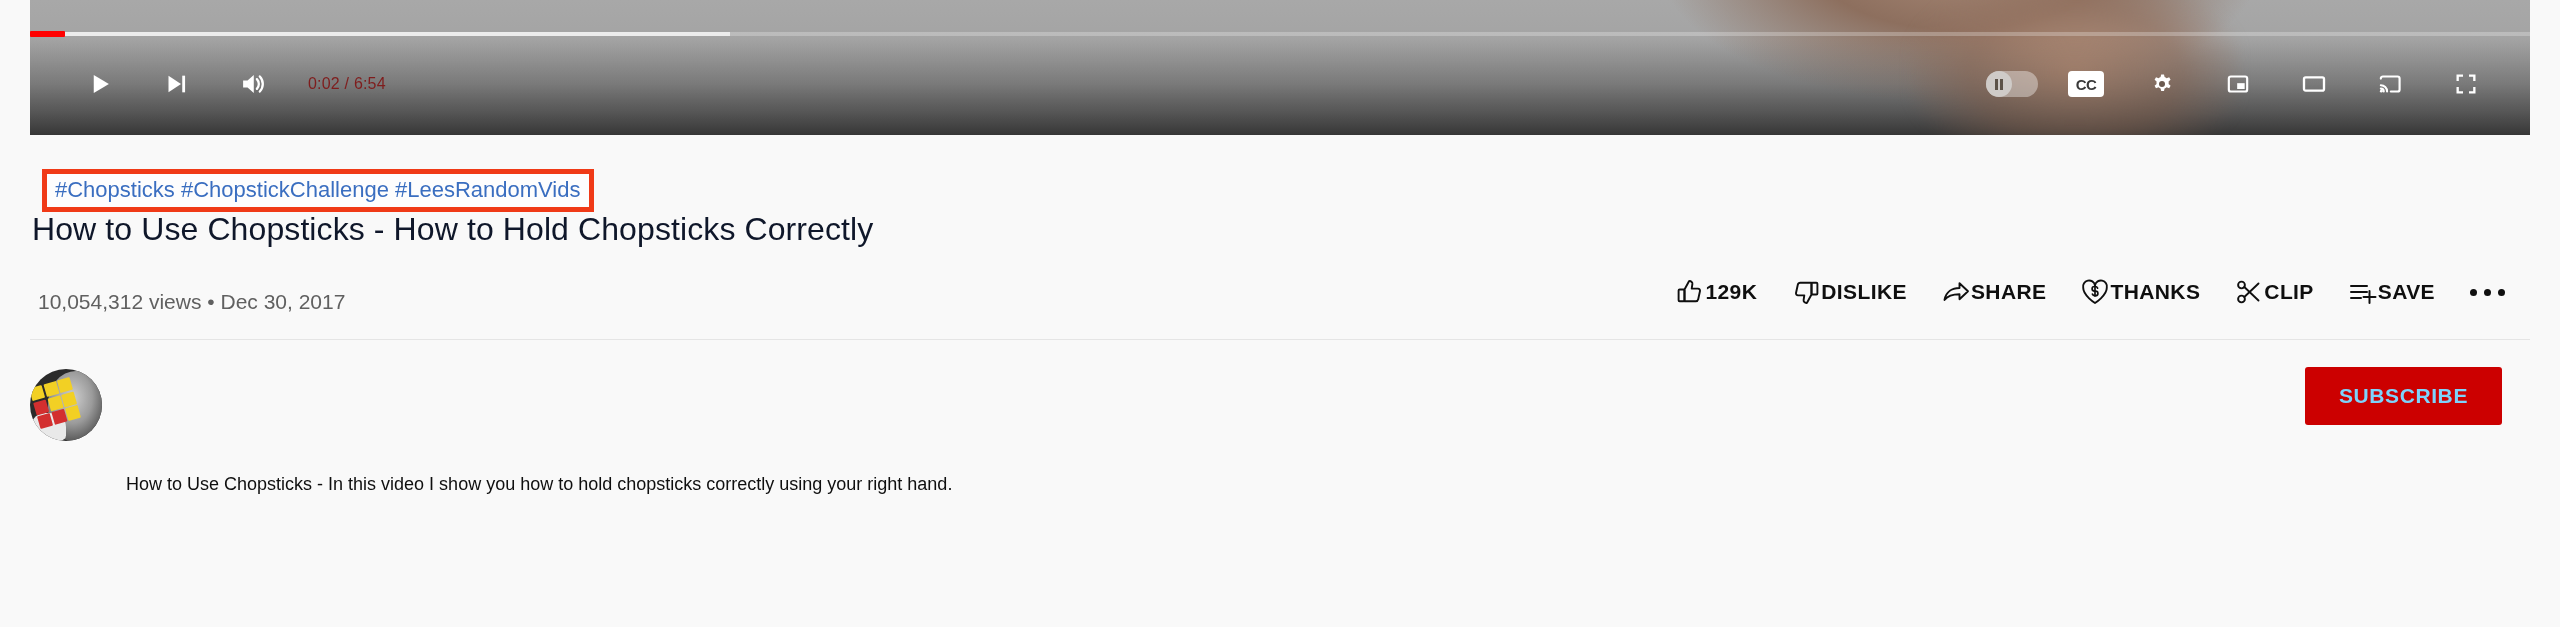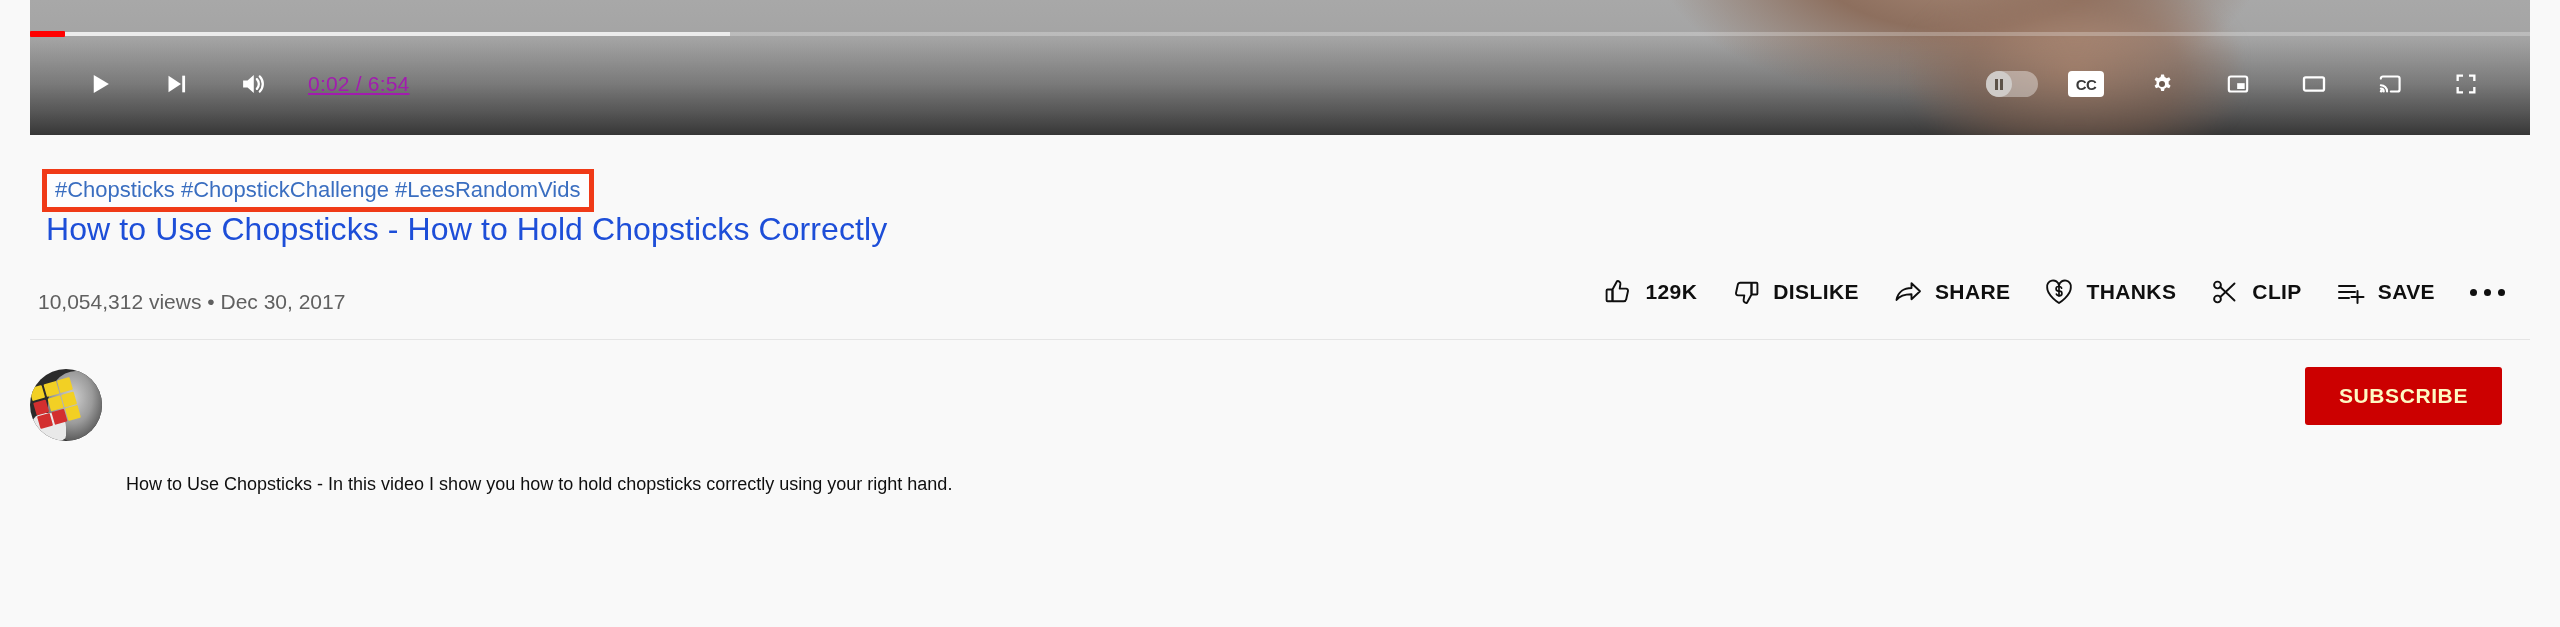--- a/index.html
+++ b/index.html
@@ -59,24 +59,23 @@
   }
   .ctrl-left { display:flex; align-items:center; padding-left: 32px; gap: 0px; }
   .ctrl-right { display:flex; align-items:flex-end; margin-left:auto; padding-right: 26px; }
   .ctl {
     width: 76px; height: 58px;
     display:flex; align-items:center; justify-content:center;
     cursor:pointer;
   }
   .ctl svg { display:block; }
   .time-display {
-    color:#a21caf; font-size: 21px; letter-spacing:.2px;
+    color:#7f1d1d; font-size: 16px; letter-spacing:.2px;
     padding: 0 16px 0 18px; white-space:nowrap;
     font-family: "Liberation Sans", sans-serif;
-    text-decoration: underline;
   }
   .autoplay-toggle {
     width: 72px; height:58px; display:flex; align-items:center; justify-content:center; cursor:pointer;
   }
   .autoplay-pill {
     position:relative; width: 52px; height: 26px; border-radius: 13px;
     background: rgba(255,255,255,.38);
   }
   .autoplay-knob {
     position:absolute; left:0; top:0; width:26px; height:26px; border-radius:50%;
@@ -98,34 +97,34 @@
     position:absolute; left: -12px; top: 34px;
     border: 5px solid #f03a17;
     padding: 2px 8px 3px 8px;
     background: #fdfdfd;
     margin-left: 24px;
   }
   .hashtags { font-size: 22px; color:#3a6ec0; white-space:nowrap; line-height:1.25; }
   .hashtags a { color:#3a6ec0; text-decoration:none; cursor:pointer; }
 
   .video-title {
-    position:absolute; left:16px; top:76px;
-    font-size: 32px; font-weight: 400; color: #1d4ed8; letter-spacing:.1px;
+    position:absolute; left:2px; top:76px;
+    font-size: 32px; font-weight: 400; color: #0f172a; letter-spacing:.1px;
     white-space:nowrap;
   }
 
   .meta-row {
     position:absolute; left:8px; top:135px; right:0; height: 44px;
     display:flex; align-items:flex-end;
   }
   .view-info { font-size: 21px; color:#606060; white-space:nowrap; }
 
   .actions { display:flex; align-items:center; margin-left:auto; padding-right: 22px; gap:0; }
   .action {
-    display:flex; align-items:center; gap: 12px;
+    display:flex; align-items:center; gap: 0;
     padding: 0 17px; height: 44px; cursor:pointer;
     color:#0f0f0f;
   }
   .action .label {
     font-size: 21px; font-weight: bold; letter-spacing: .4px; text-transform:uppercase;
     white-space:nowrap;
   }
   .action svg { display:block; }
   .more-btn {
     display:flex; align-items:center; justify-content:center;
@@ -167,21 +166,21 @@
     background:#e9e9e9; border-radius: 40% 50% 20% 30%;
   }
   .channel-text { margin-left: 24px; padding-top: 2px; }
   .channel-name {
     font-size: 22px; font-weight: bold; color:#0f0f0f; cursor:pointer; line-height:1.3;
   }
   .sub-count { font-size: 19px; color:#606060; margin-top: 3px; }
 
   .subscribe-btn {
     margin-left:auto; margin-right: 28px;
-    background:#c00; color:#fef9c3;
+    background:#c00; color:#7dd3fc;
     font-size: 21px; font-weight:bold; letter-spacing:.6px;
     padding: 17px 34px; border-radius: 3px; border:0;
     cursor:pointer; text-transform:uppercase; white-space:nowrap;
     font-family:"Liberation Sans", sans-serif;
   }
 
   .description {
     position:absolute; left: 96px; top: 336px; width: 1300px;
     font-size: 18px; color:#0f0f0f; line-height: 1.55;
   }

